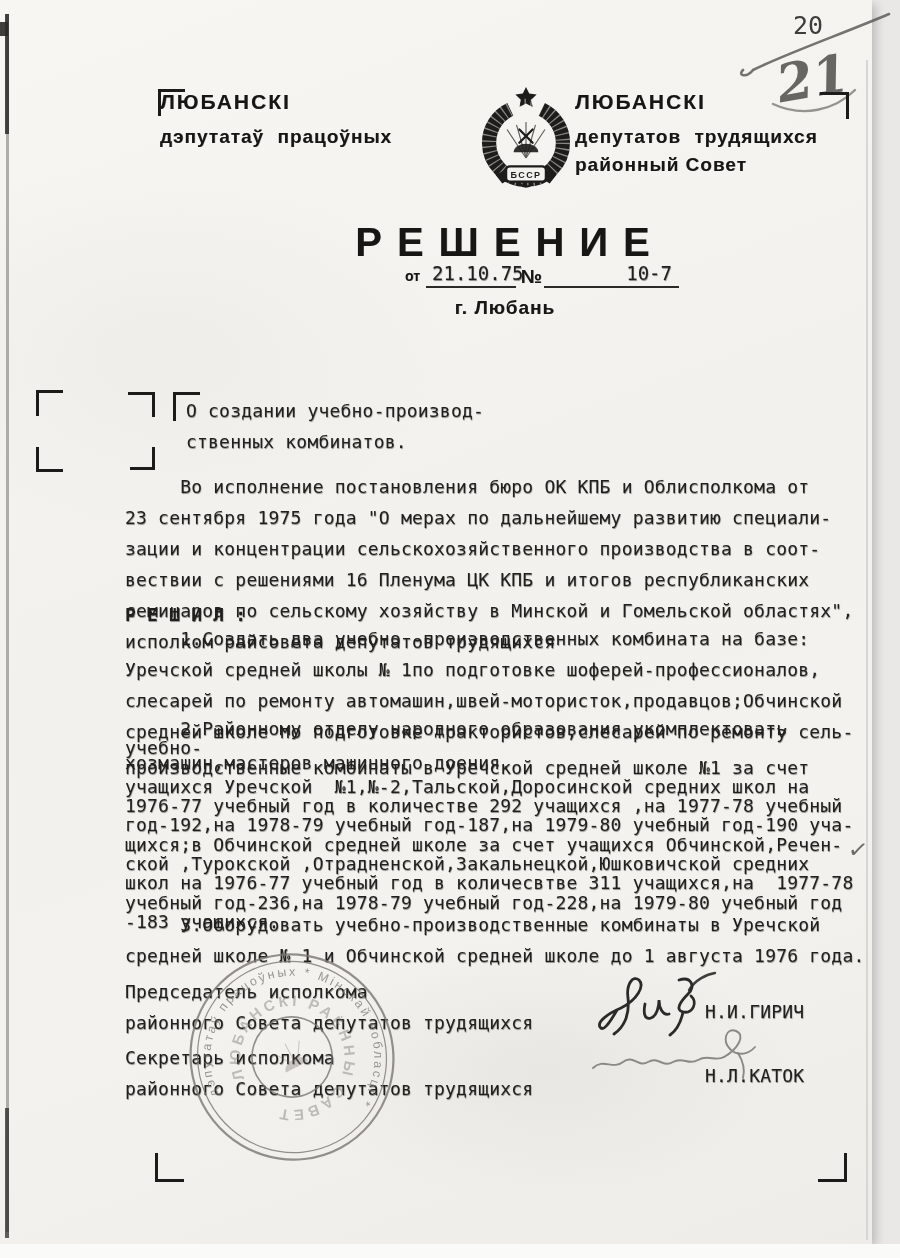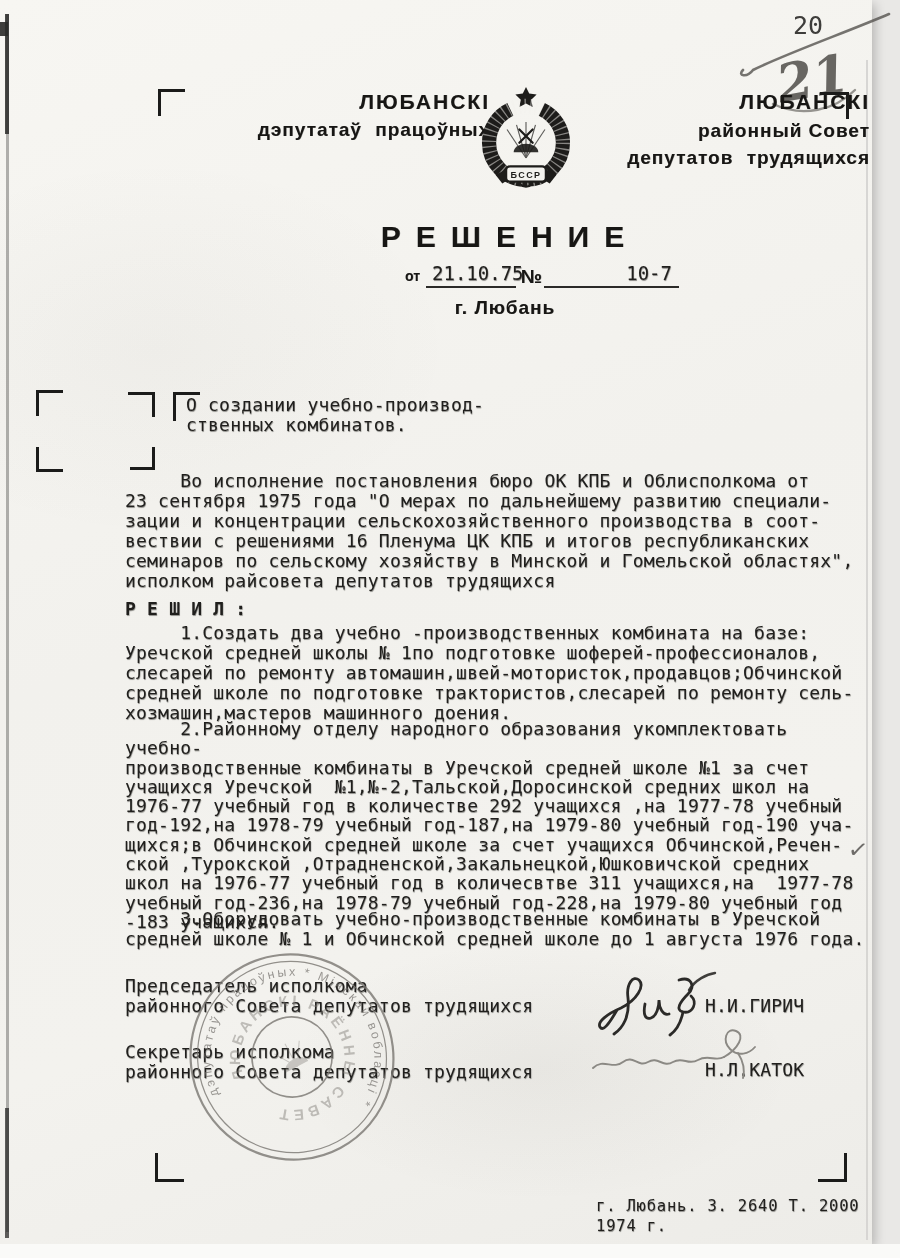--- a/index.html
+++ b/index.html
@@ -6,31 +6,31 @@
   .screenshot{position:relative;width:900px;height:1258px;background:#e9e8e6;overflow:hidden;
               font-family:"Liberation Sans",sans-serif;}
   .paper{position:absolute;left:0;top:0;width:872px;height:1244px;
          background:
            radial-gradient(ellipse 420px 220px at 62% 86%, rgba(60,55,45,0.05), transparent 60%),
            radial-gradient(ellipse 500px 320px at 18% 28%, rgba(60,55,45,0.03), transparent 60%),
            linear-gradient(160deg,#f7f6f2 0%,#f2f1ed 45%,#f3f2ee 70%,#edece8 100%);
          box-shadow:3px 4px 10px rgba(0,0,0,0.22);}
   .bottom-strip{position:absolute;left:0;top:1244px;width:900px;height:14px;background:#fafaf8;}
   .artifact{position:absolute;background:#2a2a28;}
-  .tw{position:absolute;font-family:"DejaVu Sans Mono",monospace;font-size:18px;line-height:20px;
+  .tw{position:absolute;font-family:"DejaVu Sans Mono",monospace;font-size:18px;line-height:31px;
       letter-spacing:0.2px;color:#201f1d;white-space:pre-wrap;
       text-shadow:0.5px 0.5px 0.7px rgba(32,30,27,0.45);}
   .tw-tight{line-height:19.3px;}
   .print{position:absolute;font-family:"Liberation Sans",sans-serif;font-weight:700;color:#171614;
          text-shadow:0.4px 0.4px 0.5px rgba(23,22,20,0.4);}
-  .lh-block{position:absolute;text-align:right;}
+  .lh-block{position:absolute;text-align:left;}
   .lh-l1{font-size:21px;letter-spacing:2px;}
   .lh-l2{font-size:19px;letter-spacing:1px;margin-top:6px;}
-  .lh-l3{font-size:19px;letter-spacing:1px;word-spacing:7px;margin-top:5px;}
-  .doc-title{font-size:30px;letter-spacing:15px;text-align:center;}
+  .lh-l3{font-size:19px;letter-spacing:1px;word-spacing:7px;margin-top:12px;}
+  .doc-title{font-size:40px;letter-spacing:15px;text-align:center;}
   .cm{position:absolute;}
   .cm-tl{border-top:3px solid #1b1b1a;border-left:3px solid #1b1b1a;}
   .cm-tr{border-top:3px solid #1b1b1a;border-right:3px solid #1b1b1a;}
   .cm-bl{border-bottom:3px solid #1b1b1a;border-left:3px solid #1b1b1a;}
   .cm-br{border-bottom:3px solid #1b1b1a;border-right:3px solid #1b1b1a;}
   .fill-line{position:absolute;border-bottom:2px solid #2b2a28;}
   .typed-val{position:absolute;font-family:"DejaVu Sans Mono",monospace;font-size:19px;color:#201f1d;
              text-shadow:0.5px 0.5px 0.7px rgba(32,30,27,0.5);}
   .checkmark{position:absolute;font-size:24px;color:#6f6d6a;transform:rotate(8deg);
              font-family:"DejaVu Sans",sans-serif;}
@@ -78,22 +78,22 @@
       </g>
       <path d="M36,88 l-11,6 7,9 8,-5 z" fill="#1d1c1a"></path>
       <path d="M78,88 l11,6 -7,9 -8,-5 z" fill="#1d1c1a"></path>
       <rect x="36" y="85" width="42" height="16" rx="4" fill="#f3f2ee" stroke="#1d1c1a" stroke-width="2.4"></rect>
       <text x="57" y="97" text-anchor="middle" font-family="Liberation Sans, sans-serif" font-size="9.5" font-weight="bold" letter-spacing="1.5" fill="#1d1c1a">БССР</text>
       <path d="M50,103 q7,7 14,0" fill="none" stroke="#1d1c1a" stroke-width="2"></path>
     </svg>
 
     <div class="lh-block" style="left:575px;top:90px;width:295px">
       <div class="print lh-l1" style="position:static">ЛЮБАНСКІ</div>
+      <div class="print lh-l3" style="position:static">депутатов трудящихся</div>
       <div class="print lh-l2" style="position:static">районный Совет</div>
-      <div class="print lh-l3" style="position:static">депутатов трудящихся</div>
     </div>
 
     <div class="cm cm-tl" style="left:158px;top:89px;width:24px;height:24px"></div>
     <div class="cm cm-tr" style="left:820px;top:92px;width:26px;height:24px"></div>
     <div class="cm cm-tl" style="left:36px;top:390px;width:24px;height:23px"></div>
     <div class="cm cm-tr" style="left:128px;top:392px;width:24px;height:22px"></div>
     <div class="cm cm-bl" style="left:36px;top:447px;width:24px;height:22px"></div>
     <div class="cm cm-br" style="left:130px;top:447px;width:22px;height:20px"></div>
     <div class="cm cm-tl" style="left:173px;top:392px;width:24px;height:26px"></div>
     <div class="cm cm-bl" style="left:155px;top:1153px;width:26px;height:26px"></div>
@@ -178,17 +178,16 @@
         </text>
         <g stroke="#7a7772" stroke-width="1" opacity="0.45">
           <line x1="110" y1="118" x2="96" y2="96"></line>
             <line x1="110" y1="118" x2="110" y2="92"></line>
           <line x1="110" y1="118" x2="124" y2="96"></line>
           <path d="M98,118 a12,8 0 0 1 24,0" fill="#7a7772"></path>
         </g>
       </g>
     </svg>
 
-    <div class="tw" style="left:596px;top:1196px;font-size:15.5px;letter-spacing:0.8px">г. Любань. З. 2640 Т. 2000  1974 г.</div>
 
   </div>
   <div class="bottom-strip"></div>
 </div>
 
 </body></html>

